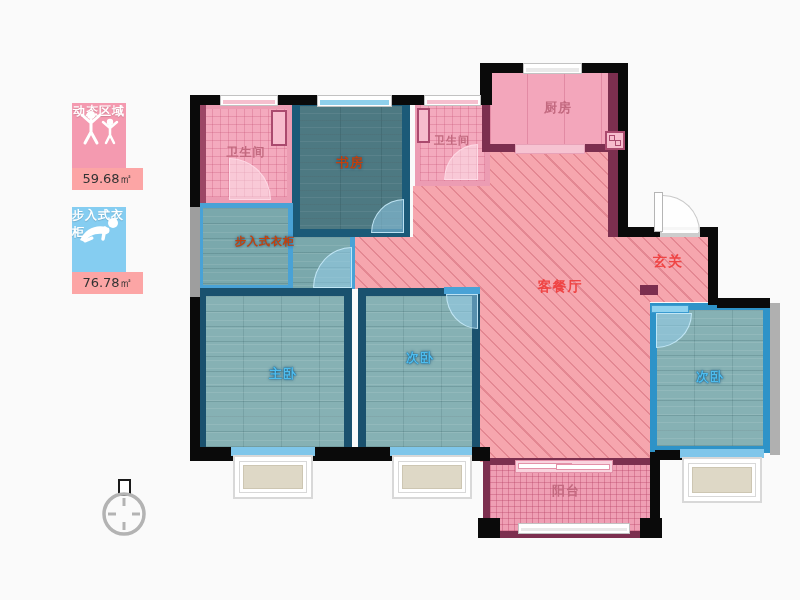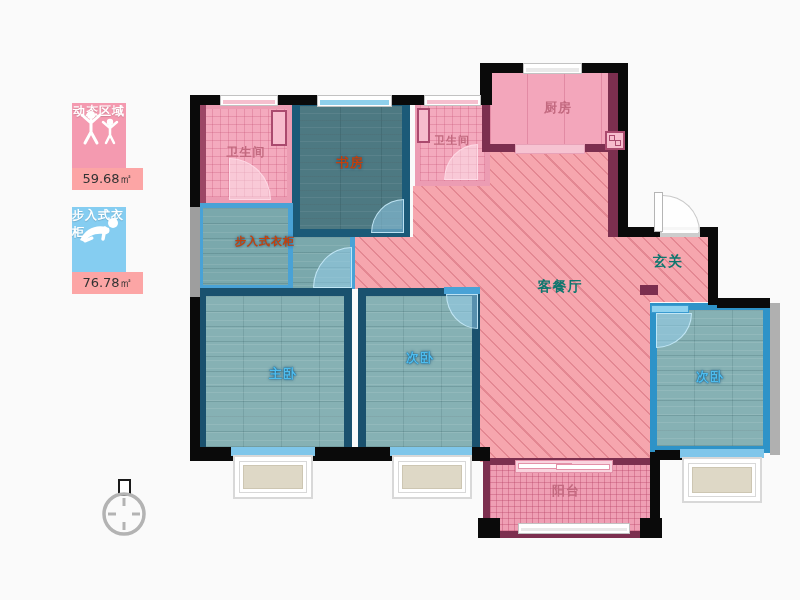--- a/index.html
+++ b/index.html
@@ -54,21 +54,21 @@
   .threshold{background:#cdcdcd;}
   .threshold::after{content:"";position:absolute;left:2px;right:2px;top:3px;height:3px;background:#fff;}
   
   .arc{box-sizing:border-box;}
   .arc-blue{background:rgba(150,208,238,.50);border:1px solid rgba(200,235,250,.9);}
   .arc-pink{background:rgba(255,236,243,.48);border:1px solid rgba(255,220,232,.9);}
   .arc-white{background:rgba(255,255,255,.82);border:1.5px solid #c9c9c9;}
   
   .lbl{position:absolute;transform:translate(-50%,-50%);white-space:nowrap;font-weight:bold;letter-spacing:1px;}
   .lbl-pink{color:#c2697f;}
-  .lbl-pink-dark{color:#0f766e;}
+  .lbl-pink-dark{color:#ef4444;}
   .lbl-blue{color:#4fbdee;text-shadow:0 0 3px rgba(15,75,115,.95),0 0 1px rgba(15,75,115,.95);}
   .lbl-blue-lt{color:#c2410c;text-shadow:0 0 3px rgba(15,75,115,.9);}
 </style>
 </head>
 <body>
 
 <div class="legend-card" style="left:72px;top:103px;background:#f49ab0;">
   <svg width="44" height="36" viewBox="0 0 44 36">
     <g stroke="#fff" stroke-width="3" fill="none" stroke-linecap="round">
       <path d="M14 10 V22 M14 13 L5 5 M14 13 L23 5 M14 22 L8 33 M14 22 L20 33"></path>

